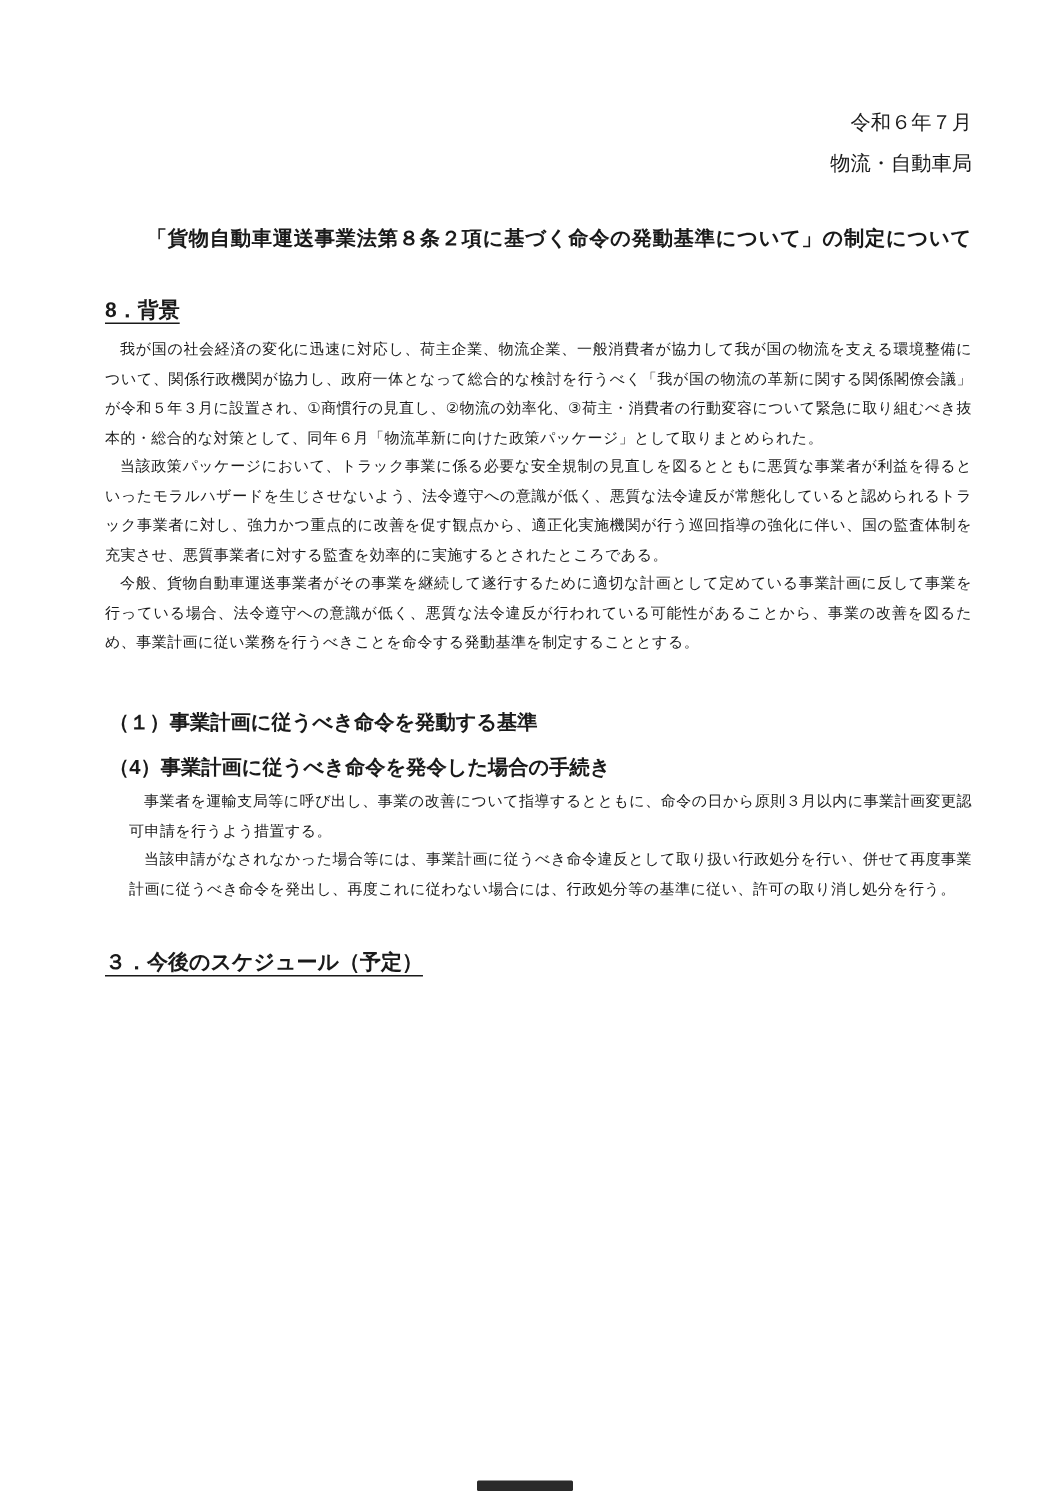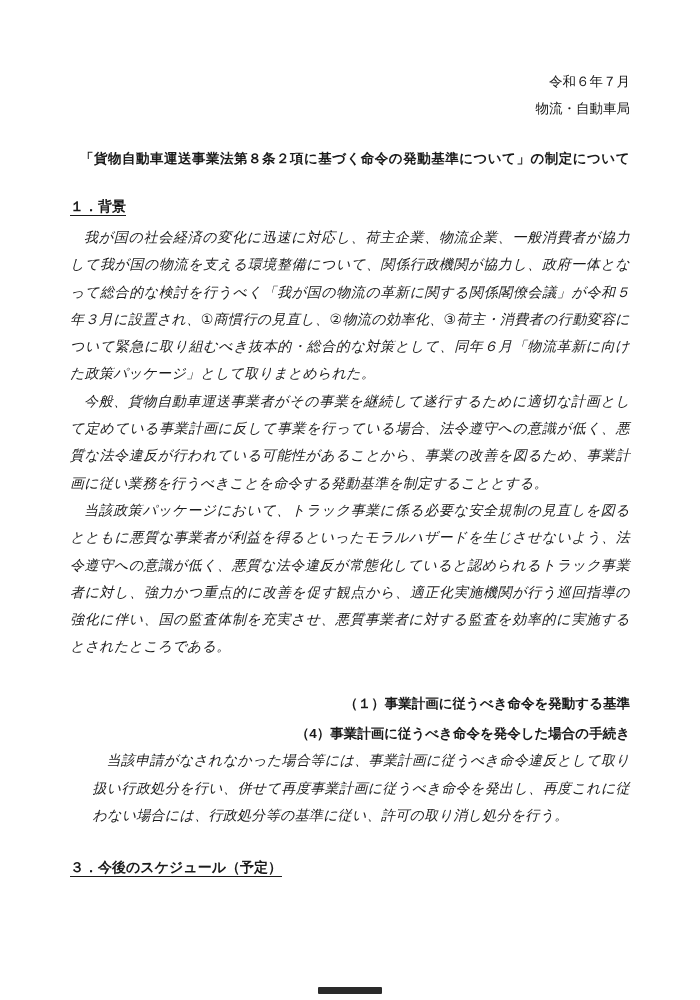--- a/index.html
+++ b/index.html
@@ -7,21 +7,21 @@
     width: 700px;
     background: #ffffff;
     font-family: "Liberation Sans", "DejaVu Sans", sans-serif;
   }
   .page {
     position: relative;
     width: 700px;
     height: 1000px;
     background: #ffffff;
     color: #1a1a1a;
-    padding: 68px 70px 20px 70px;
+    padding: 68px 52px 20px 70px;
     overflow: hidden;
   }
   .meta {
     text-align: right;
     font-size: 13.5px;
     line-height: 2.0;
   }
   .doc-title {
     text-align: right;
     font-weight: bold;
@@ -31,34 +31,32 @@
   }
   .section { margin-top: 30px; }
   .section-heading {
     font-weight: bold;
     font-size: 14px;
     text-decoration: underline;
     text-underline-offset: 4px;
     margin-bottom: 8px;
   }
   p.body-para {
-    font-size: 14px;
+    font-size: 10px;
     line-height: 1.95;
     text-align: justify;
     text-indent: 1em;
     letter-spacing: 0.3px;
-    font-style: italic;
   }
   .subitem { margin-top: 4px; }
   .subheading {
     font-weight: bold;
     font-size: 13.5px;
     line-height: 1.95;
     margin-left: 0.2em;
-    text-align: right;
   }
   .subitem p.body-para {
     margin-left: 1.6em;
   }
   .bottom-artifact {
     position: absolute;
     left: 318px;
     bottom: 6px;
     width: 64px;
     height: 7px;
@@ -72,34 +70,35 @@
 <div class="page">
 
   <div class="meta">
     <div>令和６年７月</div>
     <div>物流・自動車局</div>
   </div>
 
   <div class="doc-title">「貨物自動車運送事業法第８条２項に基づく命令の発動基準について」の制定について</div>
 
   <div class="section">
-    <div class="section-heading">１．背景</div>
+    <div class="section-heading">8．背景</div>
     <p class="body-para">我が国の社会経済の変化に迅速に対応し、荷主企業、物流企業、一般消費者が協力して我が国の物流を支える環境整備について、関係行政機関が協力し、政府一体となって総合的な検討を行うべく「我が国の物流の革新に関する関係閣僚会議」が令和５年３月に設置され、①商慣行の見直し、②物流の効率化、③荷主・消費者の行動変容について緊急に取り組むべき抜本的・総合的な対策として、同年６月「物流革新に向けた政策パッケージ」として取りまとめられた。</p>
+    <p class="body-para">当該政策パッケージにおいて、トラック事業に係る必要な安全規制の見直しを図るとともに悪質な事業者が利益を得るといったモラルハザードを生じさせないよう、法令遵守への意識が低く、悪質な法令違反が常態化していると認められるトラック事業者に対し、強力かつ重点的に改善を促す観点から、適正化実施機関が行う巡回指導の強化に伴い、国の監査体制を充実させ、悪質事業者に対する監査を効率的に実施するとされたところである。</p>
     <p class="body-para">今般、貨物自動車運送事業者がその事業を継続して遂行するために適切な計画として定めている事業計画に反して事業を行っている場合、法令遵守への意識が低く、悪質な法令違反が行われている可能性があることから、事業の改善を図るため、事業計画に従い業務を行うべきことを命令する発動基準を制定することとする。</p>
-    <p class="body-para">当該政策パッケージにおいて、トラック事業に係る必要な安全規制の見直しを図るとともに悪質な事業者が利益を得るといったモラルハザードを生じさせないよう、法令遵守への意識が低く、悪質な法令違反が常態化していると認められるトラック事業者に対し、強力かつ重点的に改善を促す観点から、適正化実施機関が行う巡回指導の強化に伴い、国の監査体制を充実させ、悪質事業者に対する監査を効率的に実施するとされたところである。</p>
   </div>
 
   <div class="section">
 
     <div class="subitem">
       <div class="subheading">（１）事業計画に従うべき命令を発動する基準</div>
     </div>
 
     <div class="subitem">
       <div class="subheading">（4）事業計画に従うべき命令を発令した場合の手続き</div>
+      <p class="body-para">事業者を運輸支局等に呼び出し、事業の改善について指導するとともに、命令の日から原則３月以内に事業計画変更認可申請を行うよう措置する。</p>
       <p class="body-para">当該申請がなされなかった場合等には、事業計画に従うべき命令違反として取り扱い行政処分を行い、併せて再度事業計画に従うべき命令を発出し、再度これに従わない場合には、行政処分等の基準に従い、許可の取り消し処分を行う。</p>
     </div>
   </div>
 
   <div class="section">
     <div class="section-heading">３．今後のスケジュール（予定）</div>
 
   </div>
 
   <div class="bottom-artifact"></div>

